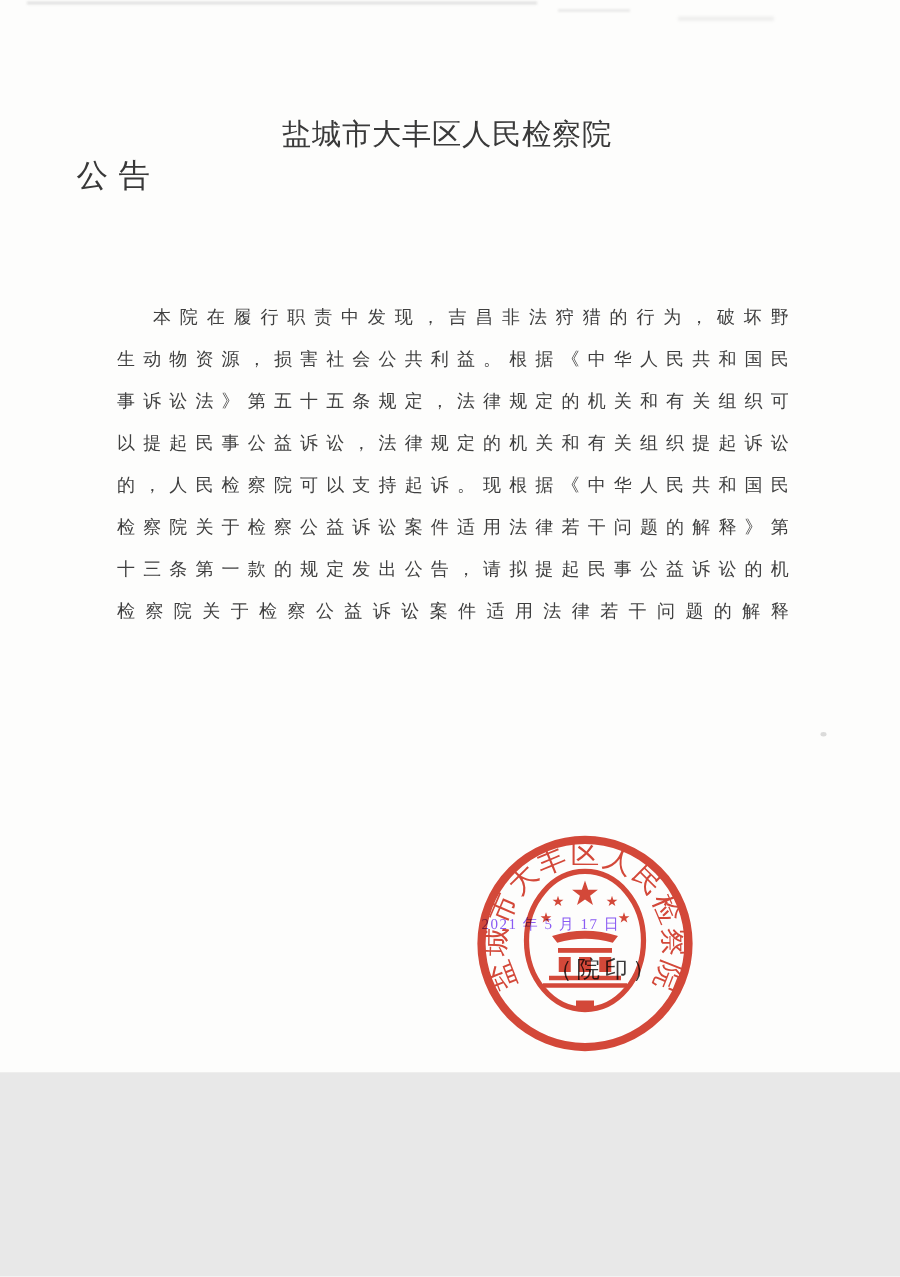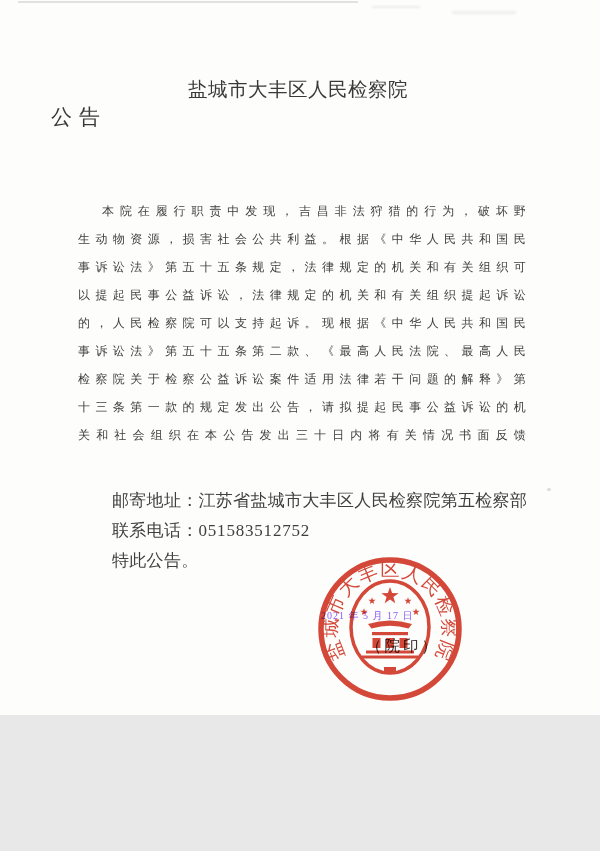--- a/index.html
+++ b/index.html
@@ -75,35 +75,25 @@
 
   <div class="doc-type">公告</div>
 
 
   <div class="body-block">
       <div class="body-line first">本院在履行职责中发现，吉昌非法狩猎的行为，破坏野</div>
       <div class="body-line">生动物资源，损害社会公共利益。根据《中华人民共和国民</div>
       <div class="body-line">事诉讼法》第五十五条规定，法律规定的机关和有关组织可</div>
       <div class="body-line">以提起民事公益诉讼，法律规定的机关和有关组织提起诉讼</div>
       <div class="body-line">的，人民检察院可以支持起诉。现根据《中华人民共和国民</div>
-      <div class="body-line">事诉讼法》第五十五条第二款、《最高人民法院、最高人民</div>
       <div class="body-line">检察院关于检察公益诉讼案件适用法律若干问题的解释》第</div>
       <div class="body-line">十三条第一款的规定发出公告，请拟提起民事公益诉讼的机</div>
-      <div class="body-line">关和社会组织在本公告发出三十日内将有关情况书面反馈</div>
+      <div class="body-line">检察院关于检察公益诉讼案件适用法律若干问题的解释</div>
     </div>
 
-  <div class="contact-block">
-    <div class="contact-line">
-      <span>邮寄地址：</span><span>江苏省盐城市大丰区人民检察院第五检察部</span>
-    </div>
-    <div class="contact-line">
-      <span>联系电话：</span><span class="phone-value">051583512752</span>
-    </div>
-    <div class="contact-line">特此公告。</div>
-  </div>
 
   <div class="yinyin">（院印）</div>
 
   <svg class="seal" viewBox="0 0 150 150" xmlns="http://www.w3.org/2000/svg">
     <defs>
       <path id="sealArc" d="M 29.9 102.6 A 53 53 0 1 1 120.1 102.6" fill="none"></path>
       <path id="starShape" d="M0,-9 -2.1,-2.9 -8.6,-2.8 -3.4,1.1 -5.3,7.3 0,3.6 5.3,7.3 3.4,1.1 8.6,-2.8 2.1,-2.9 Z"></path>
     </defs>
     <circle cx="75" cy="75" r="69" fill="none" stroke-width="5.5" stroke="#d23a2a"></circle>
     <g fill="#d23a2a">

